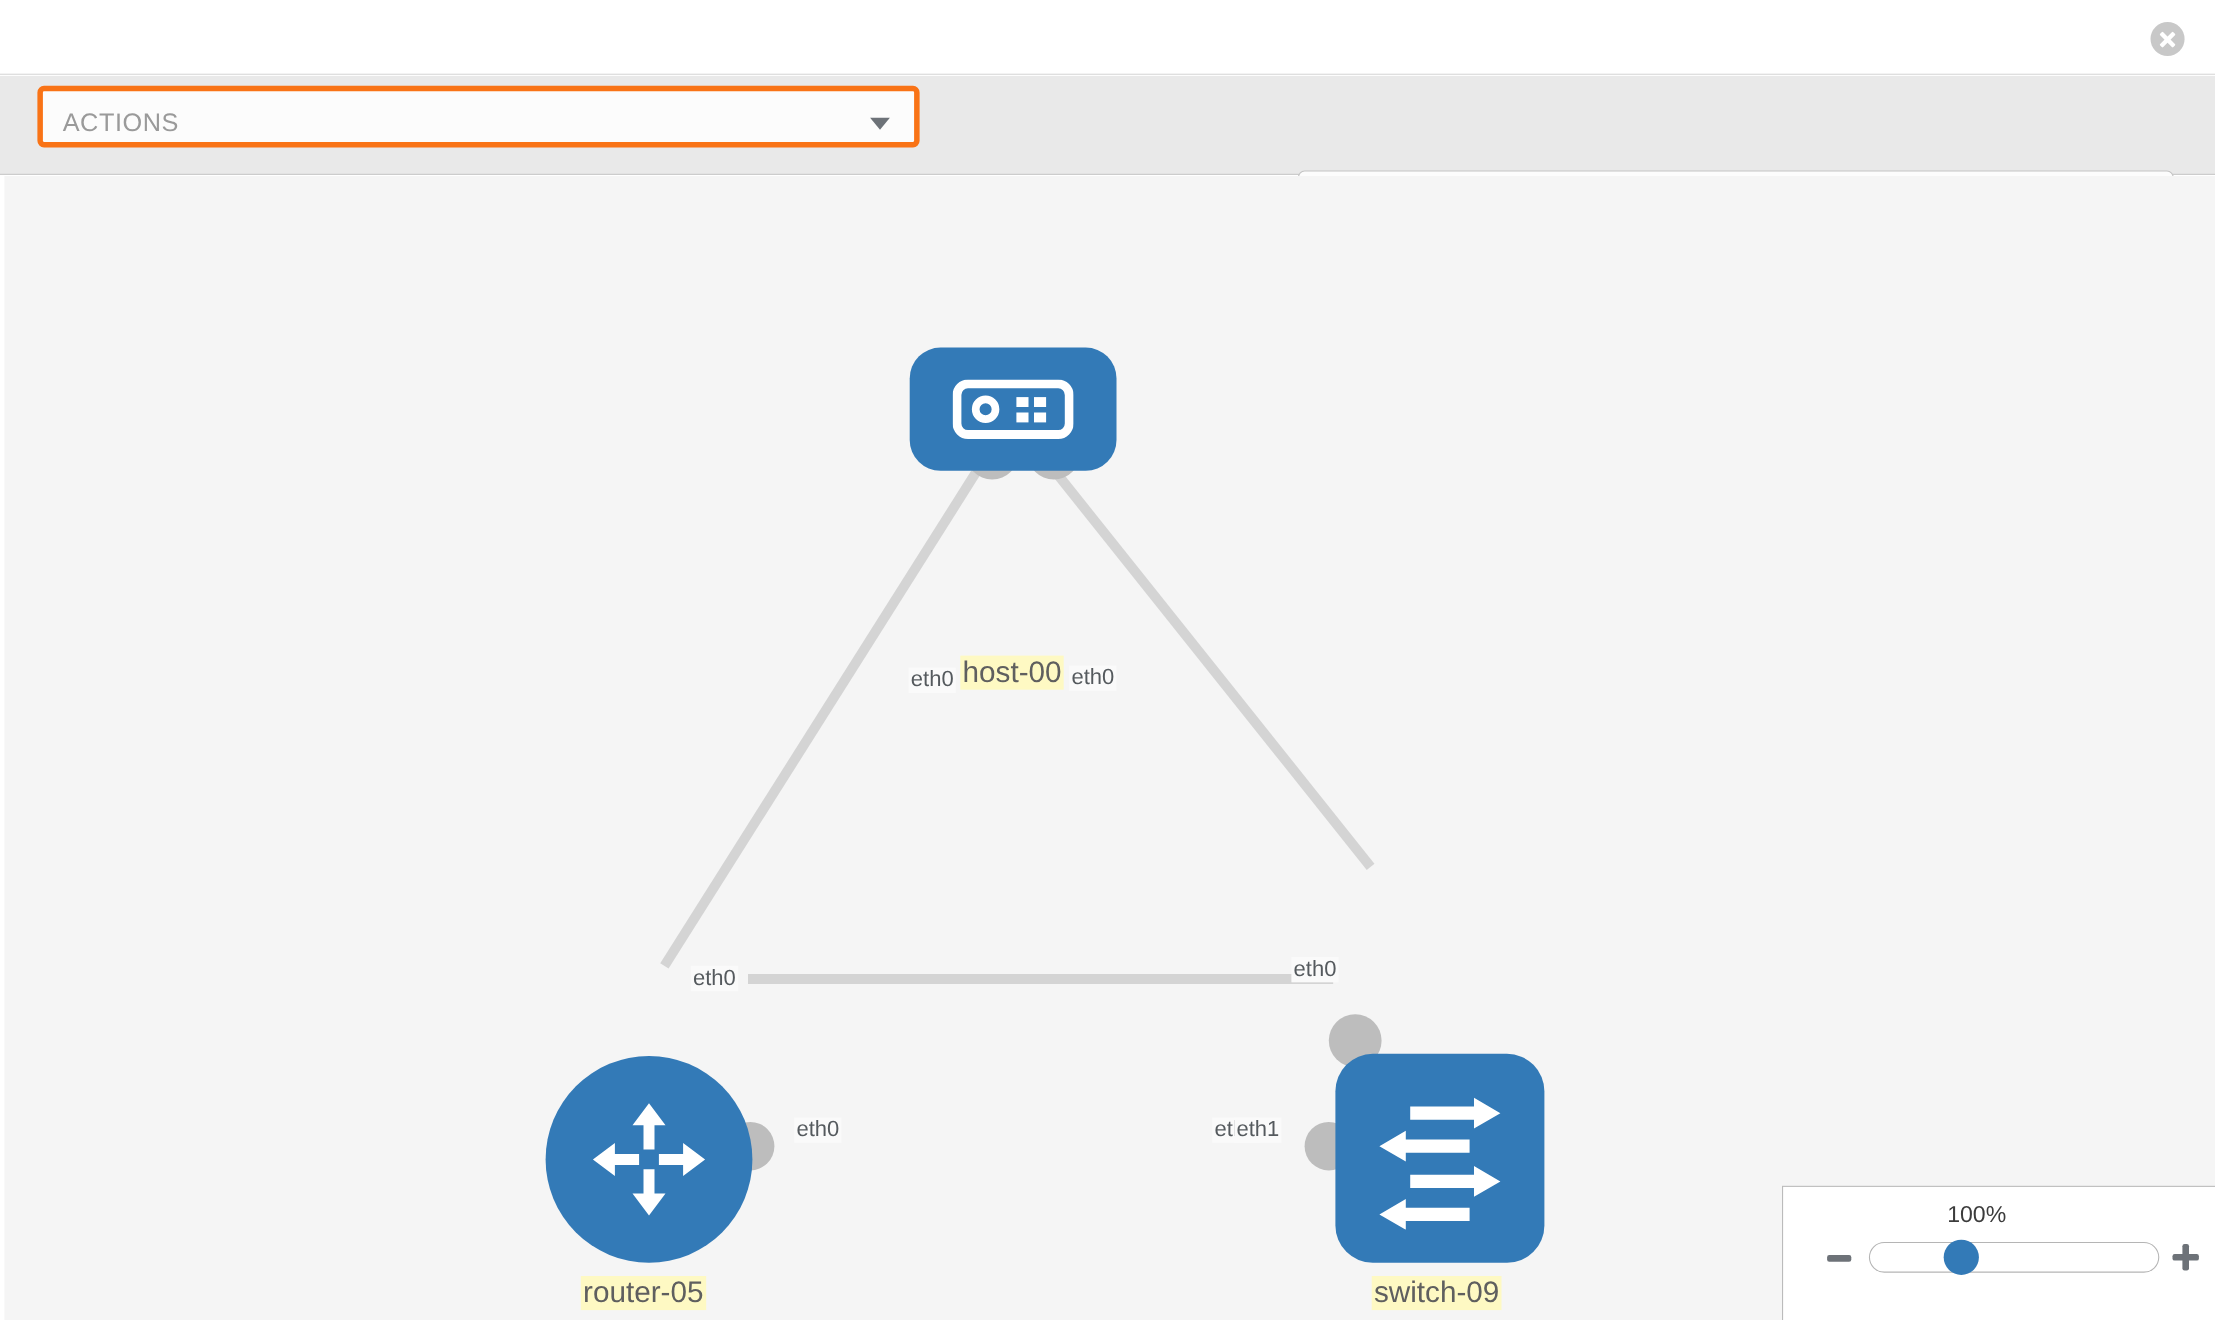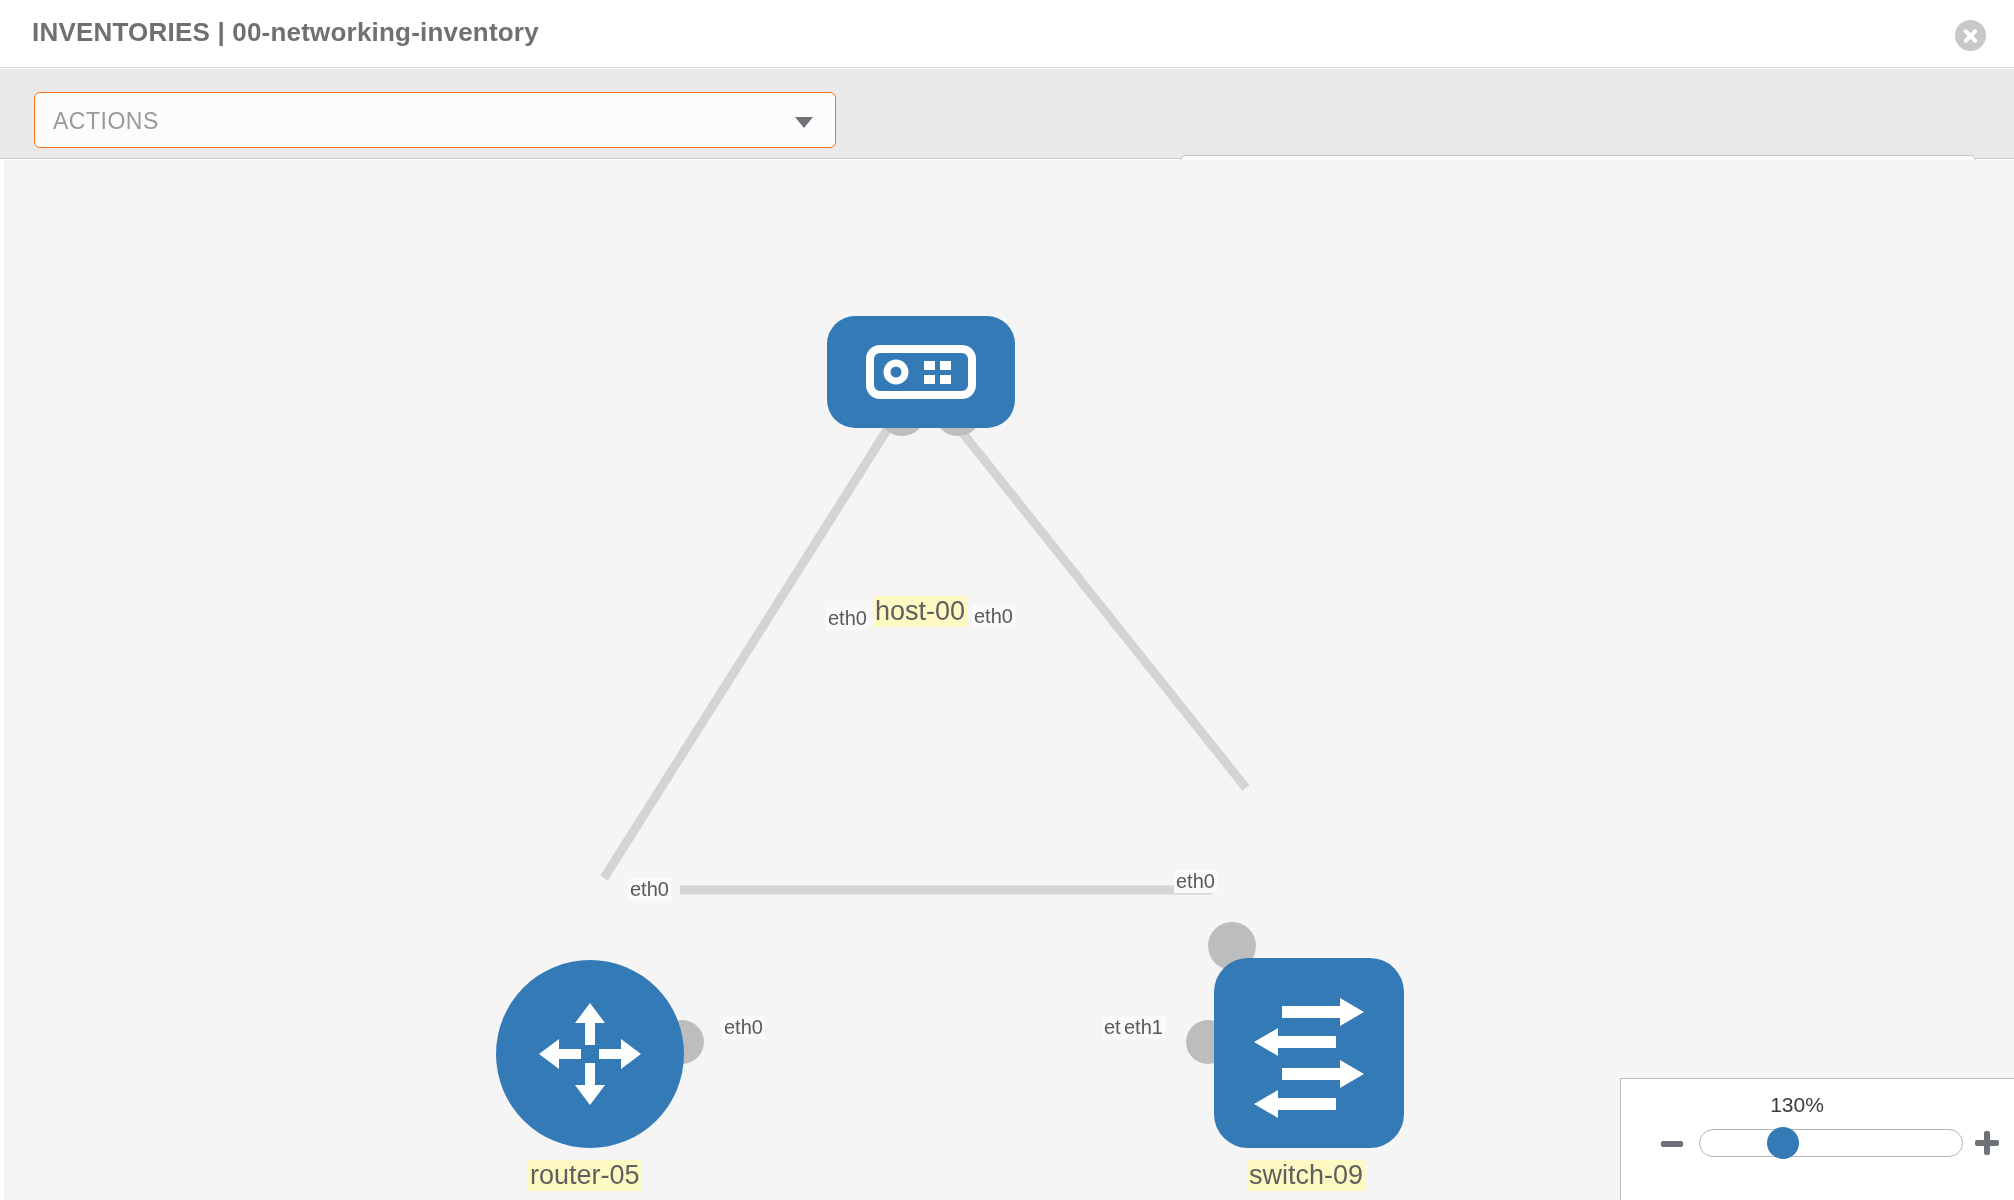--- a/index.html
+++ b/index.html
@@ -39,24 +39,24 @@
   .close-btn::after  { transform: rotate(-45deg); }
 
   
   .toolbar {
     position: absolute; top: 69px; left: 0;
     width: 2014px; height: 90px;
     background: #e9e9e9;
     border-bottom: 1px solid #c9c9c9;
   }
   .actions-select {
-    position: absolute; left: 34px; top: 23px;
+    position: absolute; left: 34px; top: 9px;
     width: 802px; height: 56px;
     background: #fcfcfc;
-    border: 1px solid #f97316;
+    border: 5px solid #f97316;
     border-radius: 6px;
   }
   .actions-select .label {
     position: absolute; left: 18px; top: 15px;
     font-size: 23px; color: #9a9a9a; letter-spacing: 0.5px;
   }
   .caret {
     position: absolute; right: 22px; top: 24px;
     width: 0; height: 0;
     border-left: 9px solid transparent;
@@ -150,21 +150,20 @@
   }
   .zoom-plus::before { left: 0; top: 9px; width: 24px; height: 6px; }
   .zoom-plus::after  { left: 9px; top: 0; width: 6px; height: 24px; }
 </style>
 </head>
 <body>
 
 <div id="app">
 
   <div class="header">
-    <div class="page-title">INVENTORIES | 00-networking-inventory</div>
     <div class="close-btn"></div>
   </div>
 
   <div class="toolbar">
 
     <div class="actions-select">
       <span class="label">ACTIONS</span>
       <span class="caret"></span>
     </div>
 
@@ -248,20 +247,20 @@
       </div>
 
       <div class="edge-label" style="left:1170px; top:710px;">eth0</div>
       <div class="edge-label" style="left:1098px; top:856px;">eth0</div>
       <div class="edge-label" style="left:1118px; top:856px;text-align:right;">eth1</div>
       <div class="node-label" style="left:1243px; top:1000px;">switch-09</div>
     </div>
   </div>
 
   <div class="zoom-panel">
-    <div class="zoom-value">130%</div>
+    <div class="zoom-value">100%</div>
     <div class="zoom-minus"></div>
     <div class="zoom-track"></div>
     <div class="zoom-thumb"></div>
     <div class="zoom-plus"></div>
   </div>
 
 </div>
 
 </body></html>

